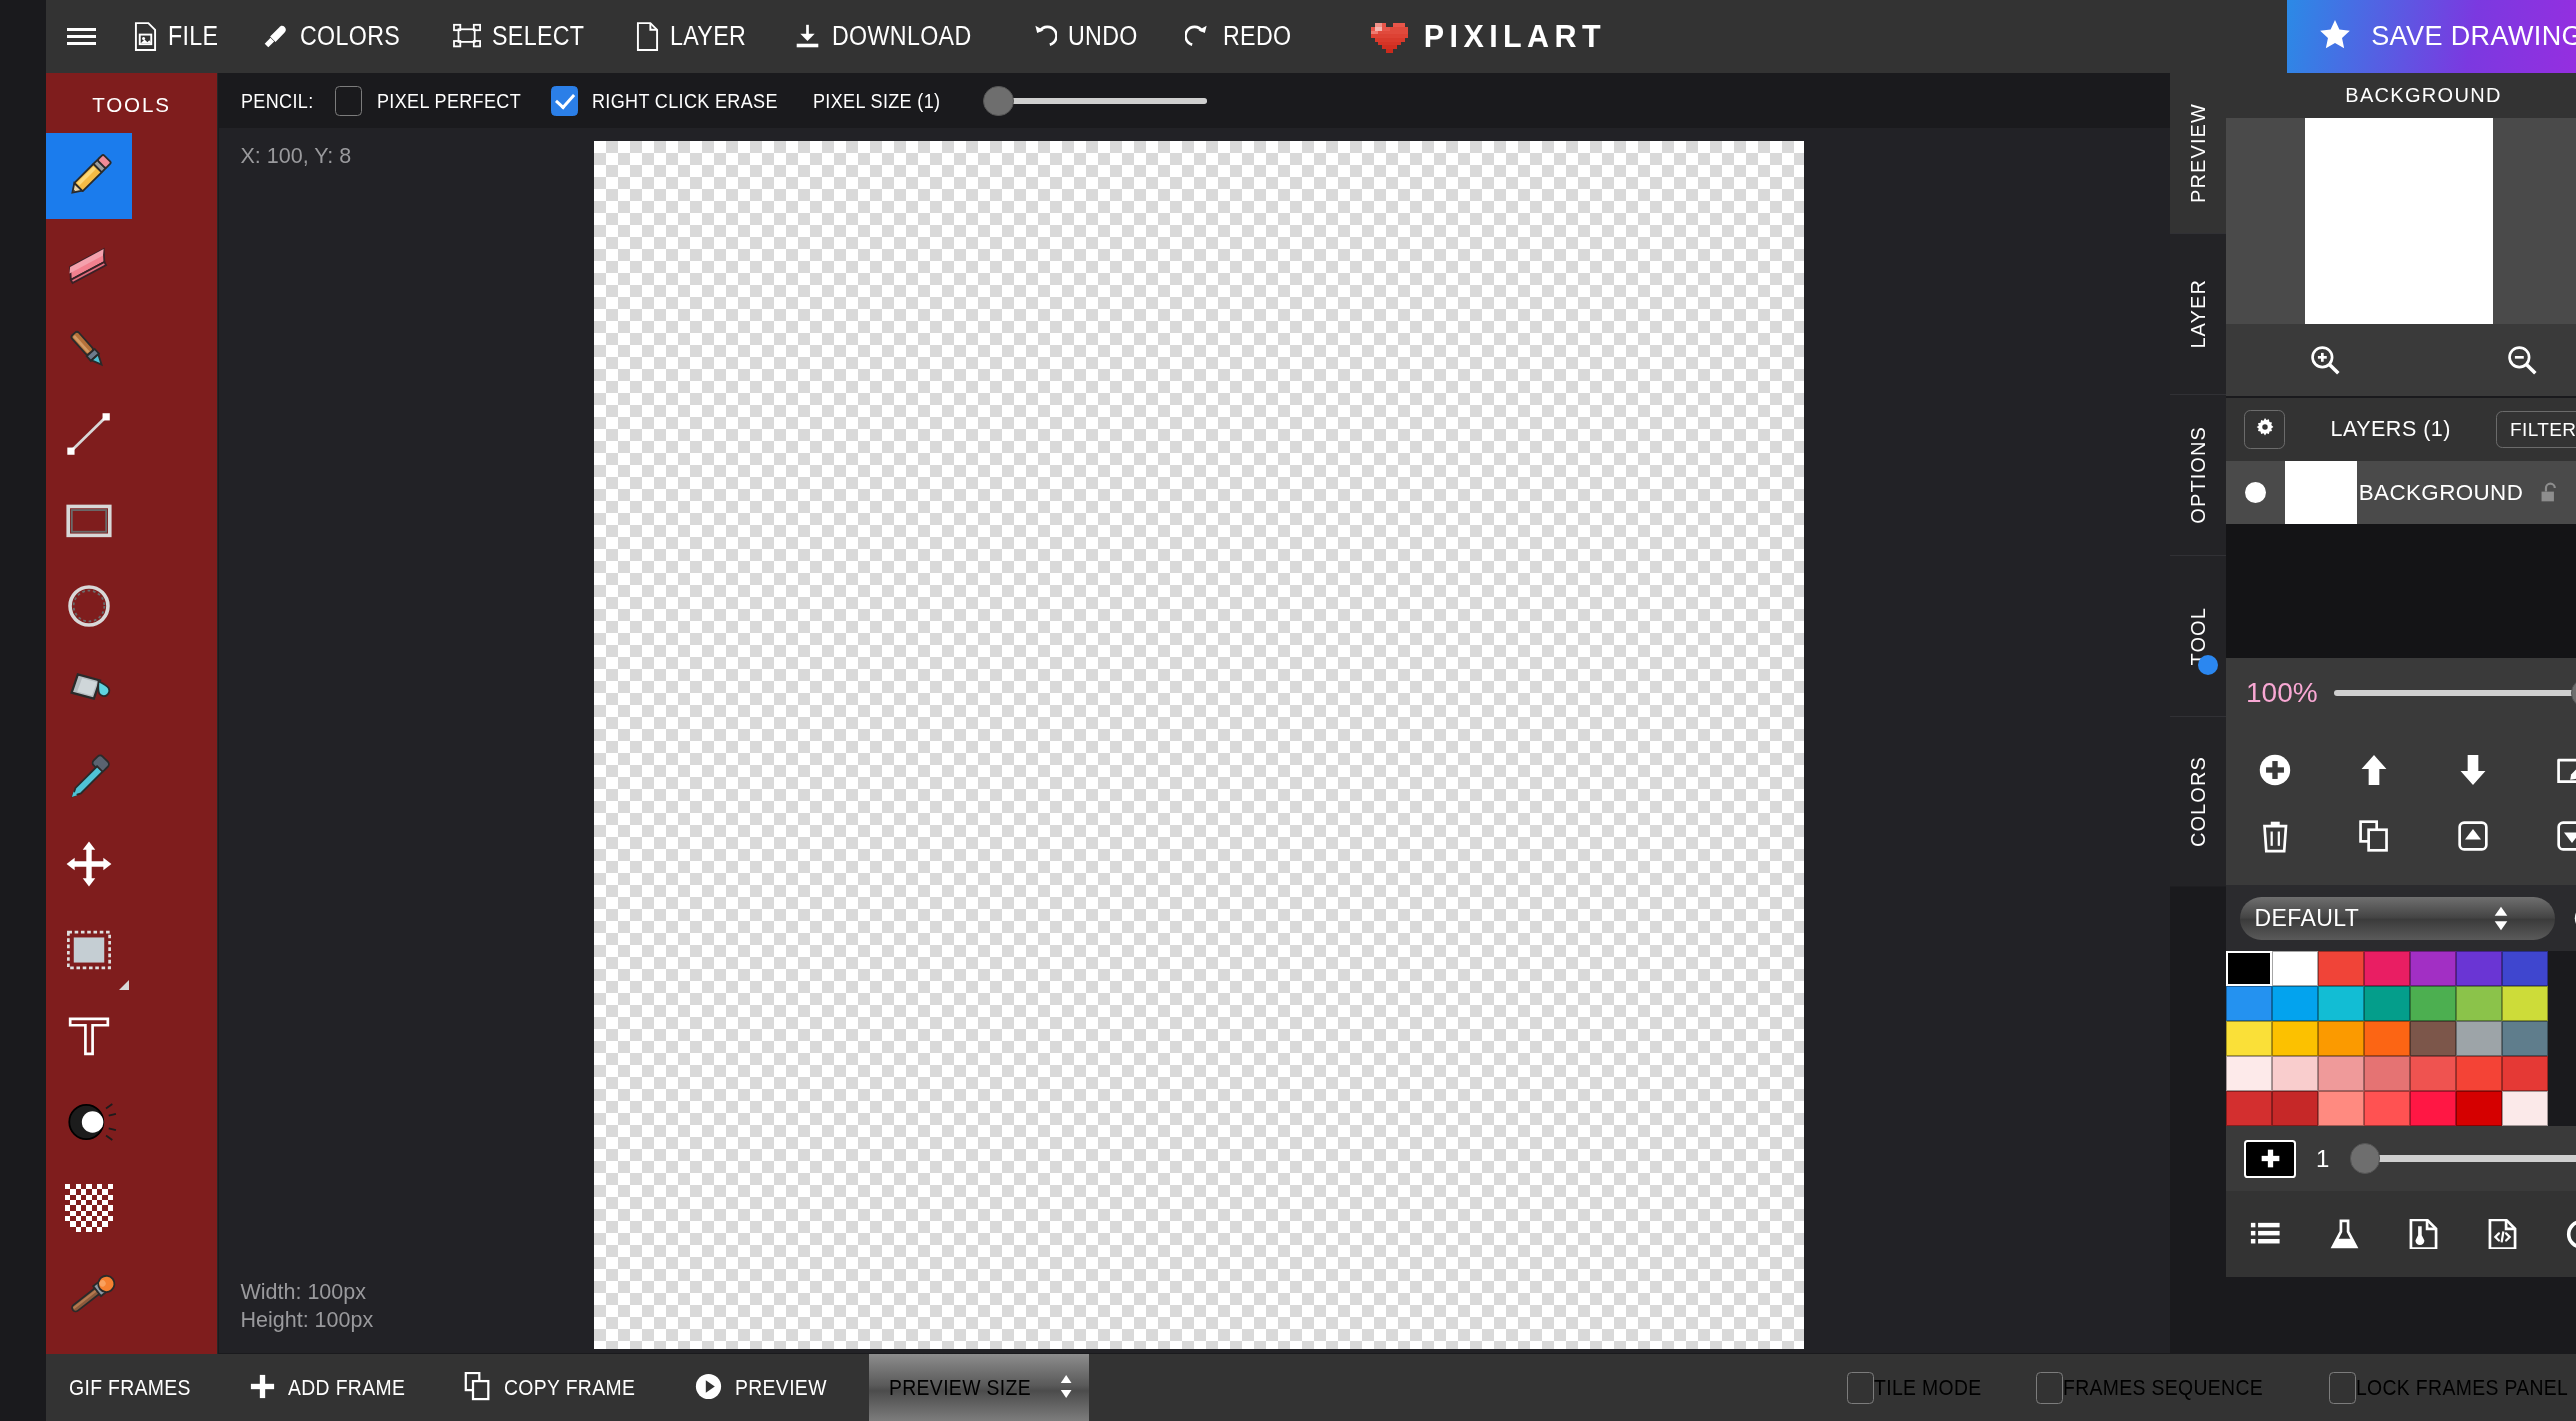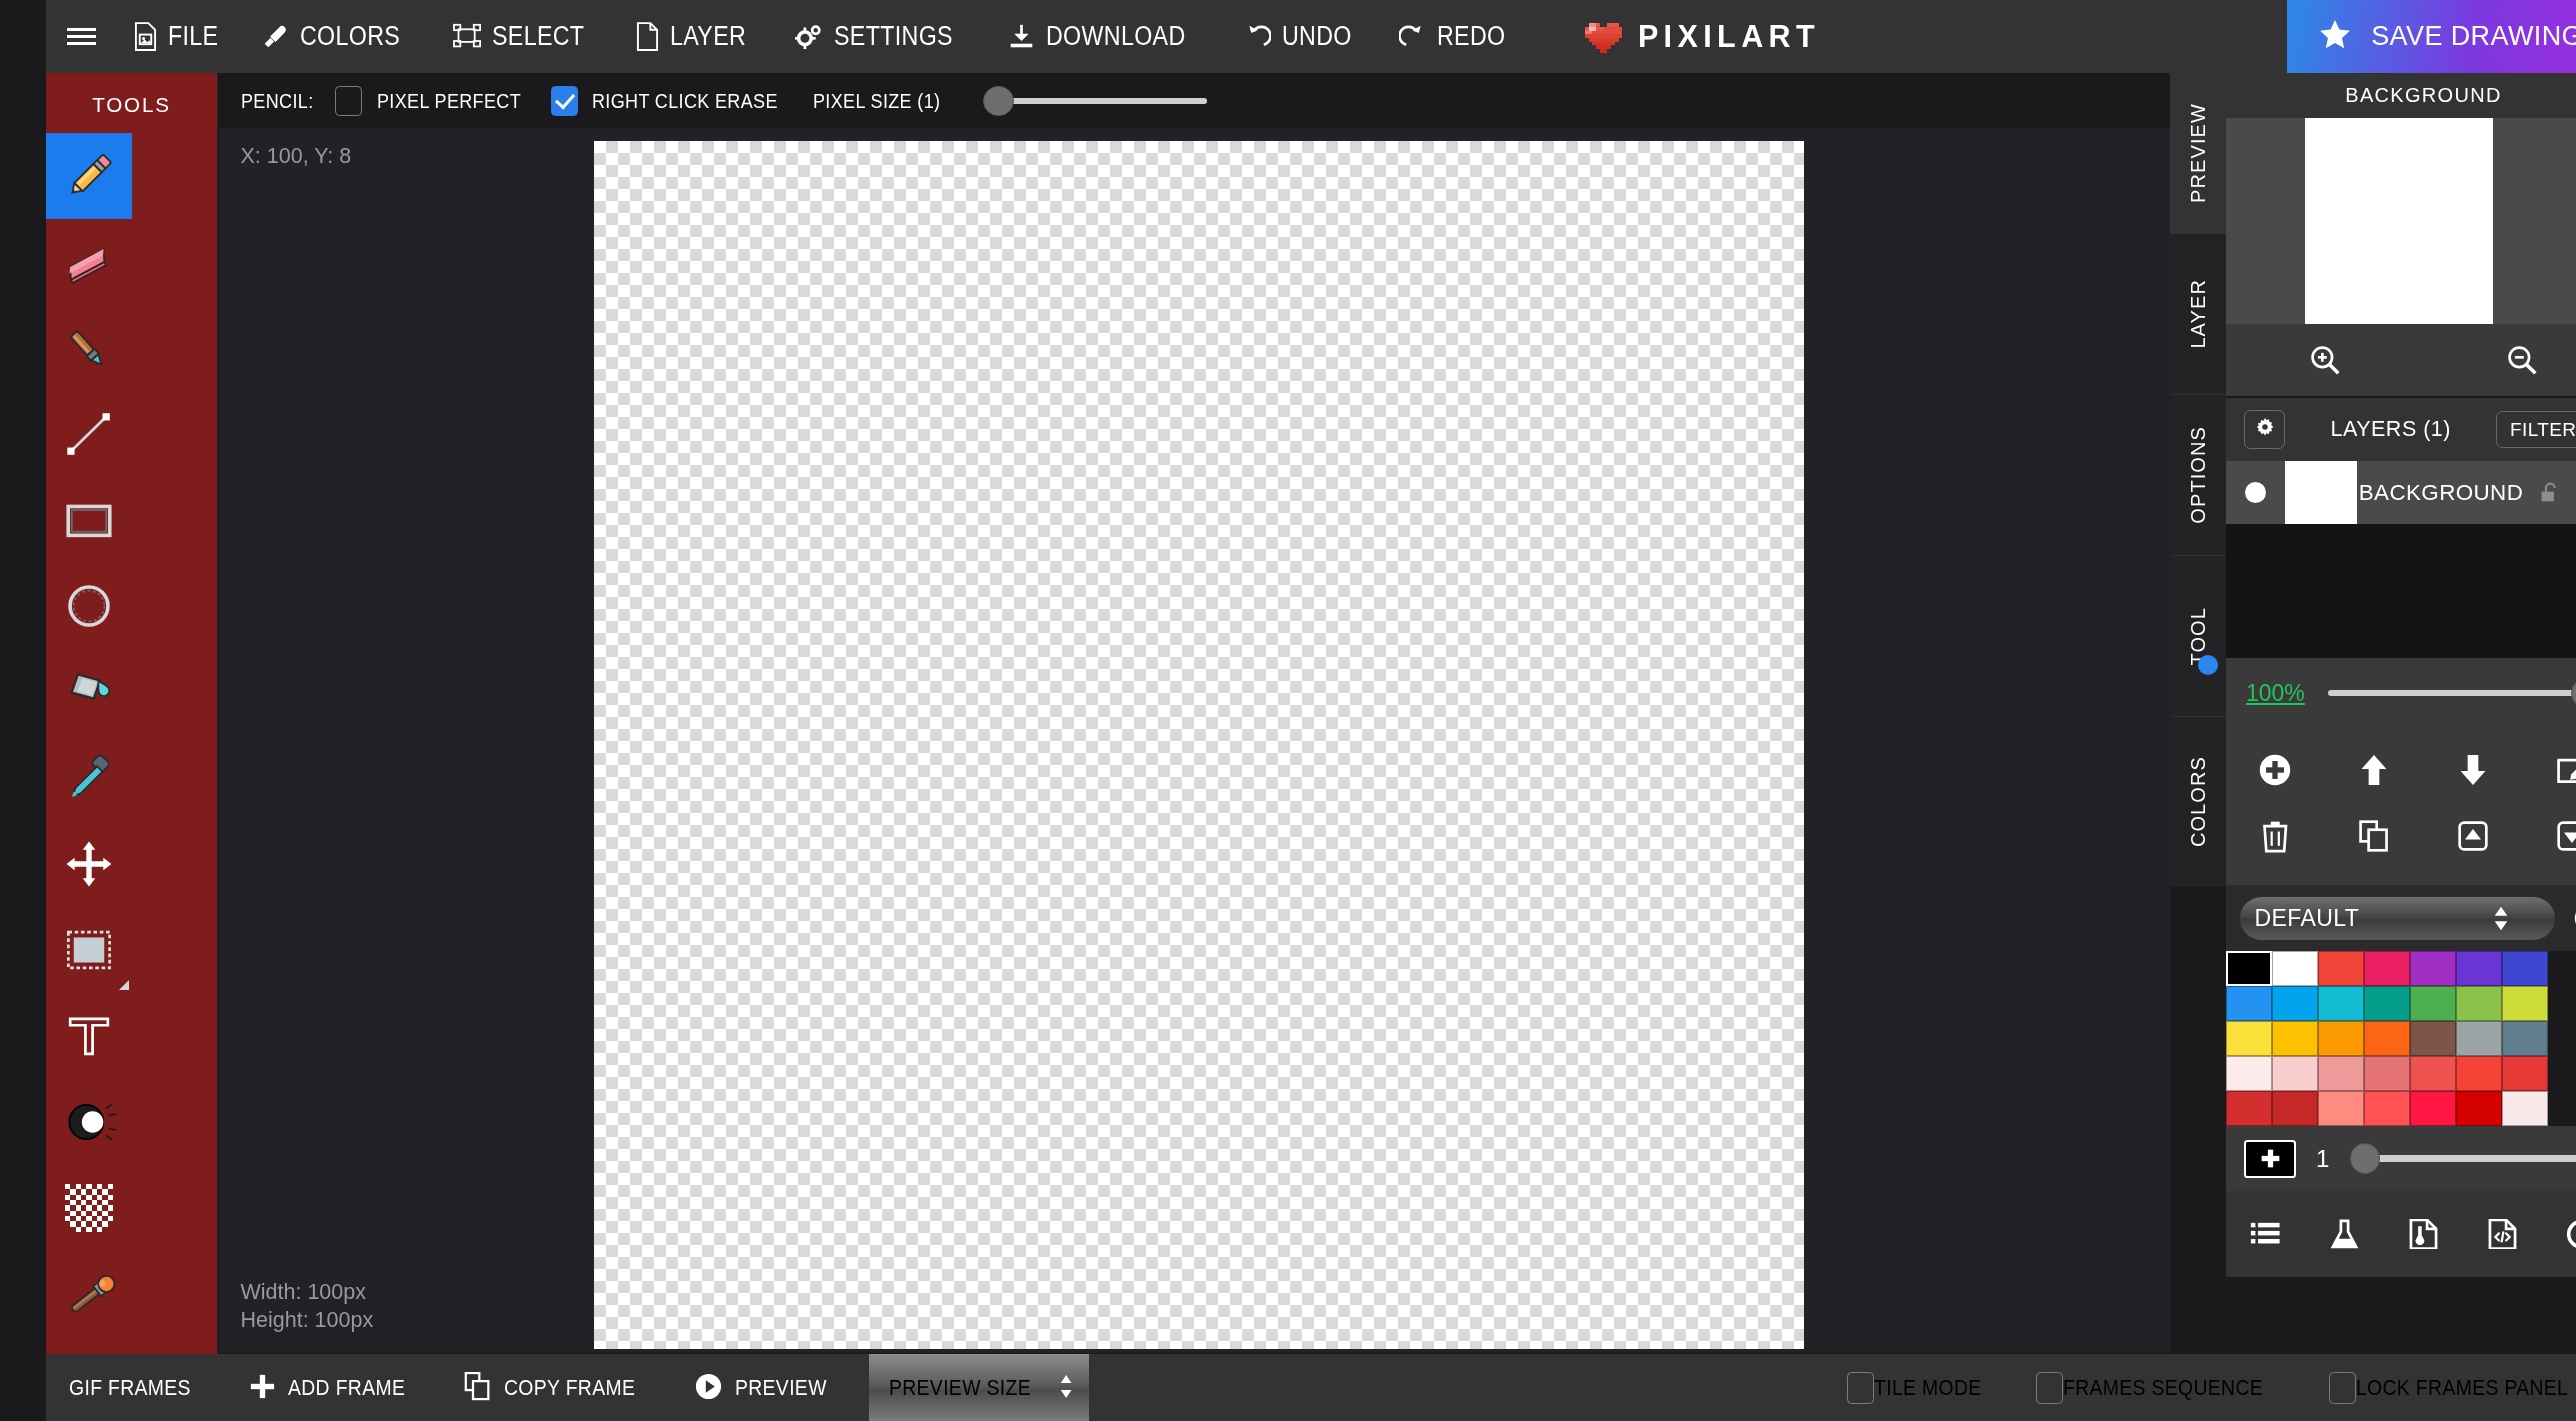--- a/index.html
+++ b/index.html
@@ -173,21 +173,21 @@
   .layer-vis i { width: 21.5px; height: 21.5px; background: #fff; border-radius: 50%; display:block; }
   .layer-thumb { width: 72px; height: 63px; background: #fff; }
   .layer-name {
     flex: 1; color: #fff; font-size: 22.4px; letter-spacing: 0.4px; text-align: center;
     font-family: "Liberation Sans Narrow", "Liberation Sans", sans-serif;
   }
   .layer-icon { width: 48px; display: flex; align-items: center; justify-content: center; }
   .layers-body { height: 134px; background: #141416; }
 
   .opacity-row { height: 70px; background: #3a3a3a; display: flex; align-items: center; padding: 0 20px; gap: 16px; }
-  .opacity-val { color: #22c55e; font-size: 23px; min-width: 66px; text-decoration: underline; }
+  .opacity-val { color: #f9a8d4; font-size: 28px; min-width: 66px; }
   .op-slider { position: relative; flex: 1; height: 36px; display: flex; align-items: center; }
   .op-track { position: absolute; left: 0; right: 14.3px; height: 6.3px; background: #cfcfcf; border-radius: 3.6px; }
   .op-knob {
     position: absolute; right: 0; width: 30.5px; height: 30.5px; border-radius: 50%;
     background: #6e6e6e; border: 0.9px solid #555; cursor: pointer;
   }
 
   .layer-actions { background: #3a3a3a; padding: 9px 0 16px; }
   .la-row { display: flex; }
   .la-btn { flex: 1; height: 66px; display: flex; align-items: center; justify-content: center; cursor: pointer; }
@@ -299,33 +299,20 @@
     <div class="menu-item">
       <span>
         <svg width="23" height="29" viewBox="0 0 24 30">
             <path d="M2 1h13l7 7v21H2z" fill="none" stroke="#fff" stroke-width="2"></path>
             <path d="M15 1v7h7" fill="none" stroke="#fff" stroke-width="2"></path>
           </svg>
       </span>
       <span class="mlabel">LAYER</span>
     </div>
 
-    <div class="menu-item">
-      <span>
-        <svg width="29" height="27" viewBox="0 0 32 30">
-            <circle cx="12" cy="17" r="7" fill="none" stroke="#fff" stroke-width="4"></circle>
-            <circle cx="24" cy="8" r="4" fill="none" stroke="#fff" stroke-width="3"></circle>
-            <rect x="10.5" y="5" width="3" height="4" fill="#fff"></rect>
-            <rect x="10.5" y="25" width="3" height="4" fill="#fff"></rect>
-            <rect x="1" y="15.5" width="4" height="3" fill="#fff"></rect>
-            <rect x="20" y="15.5" width="4" height="3" fill="#fff"></rect>
-          </svg>
-      </span>
-      <span class="mlabel">SETTINGS</span>
-    </div>
 
     <div class="menu-item">
       <span>
         <svg width="27" height="27" viewBox="0 0 30 30">
             <path d="M15 2v14" stroke="#fff" stroke-width="3"></path>
             <path d="M7 12l8 8 8-8" fill="#fff"></path>
             <rect x="3" y="23" width="24" height="4" fill="#fff"></rect>
           </svg>
       </span>
       <span class="mlabel">DOWNLOAD</span>

